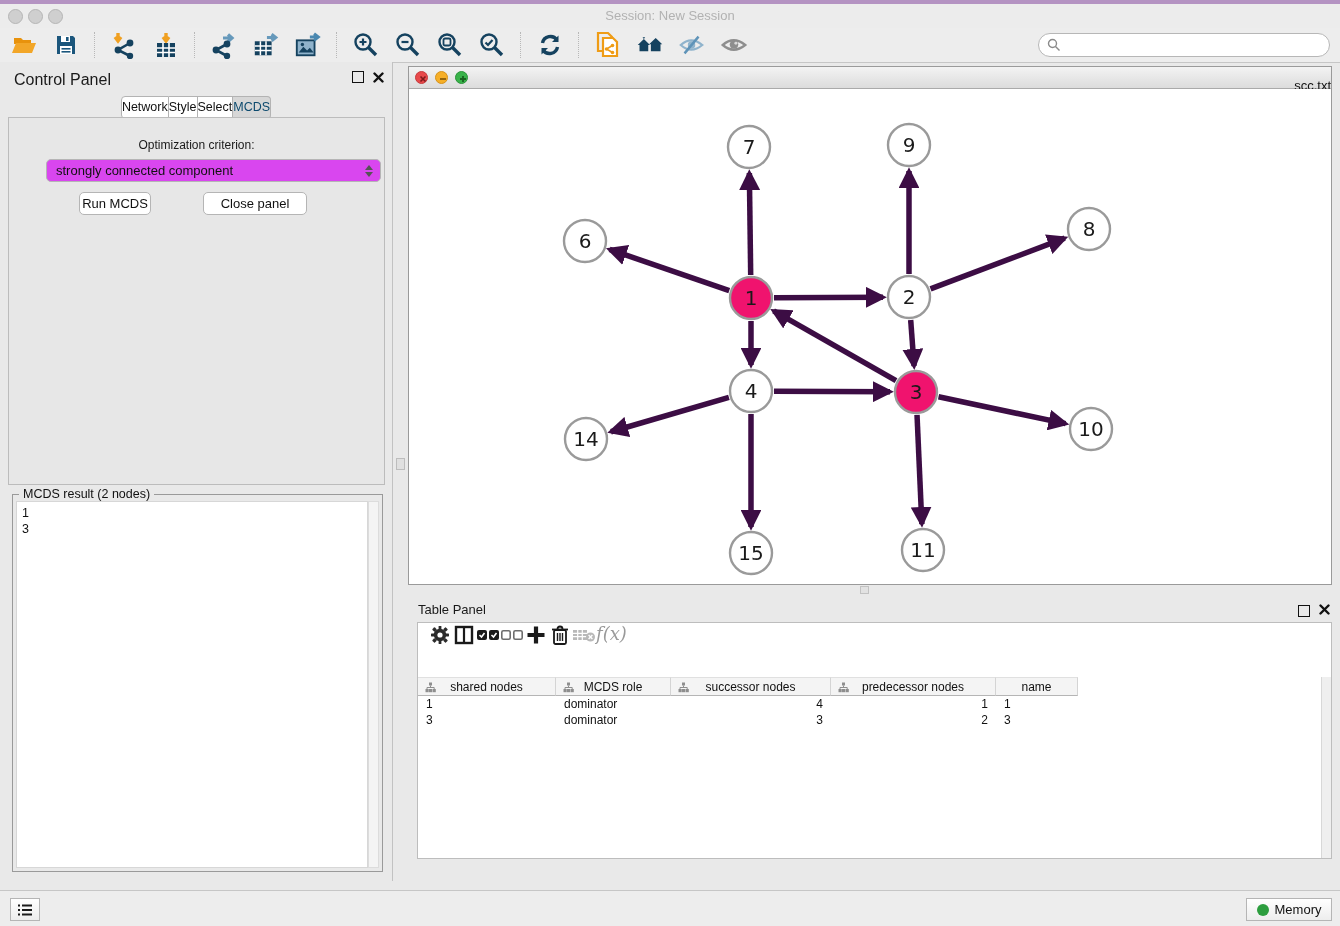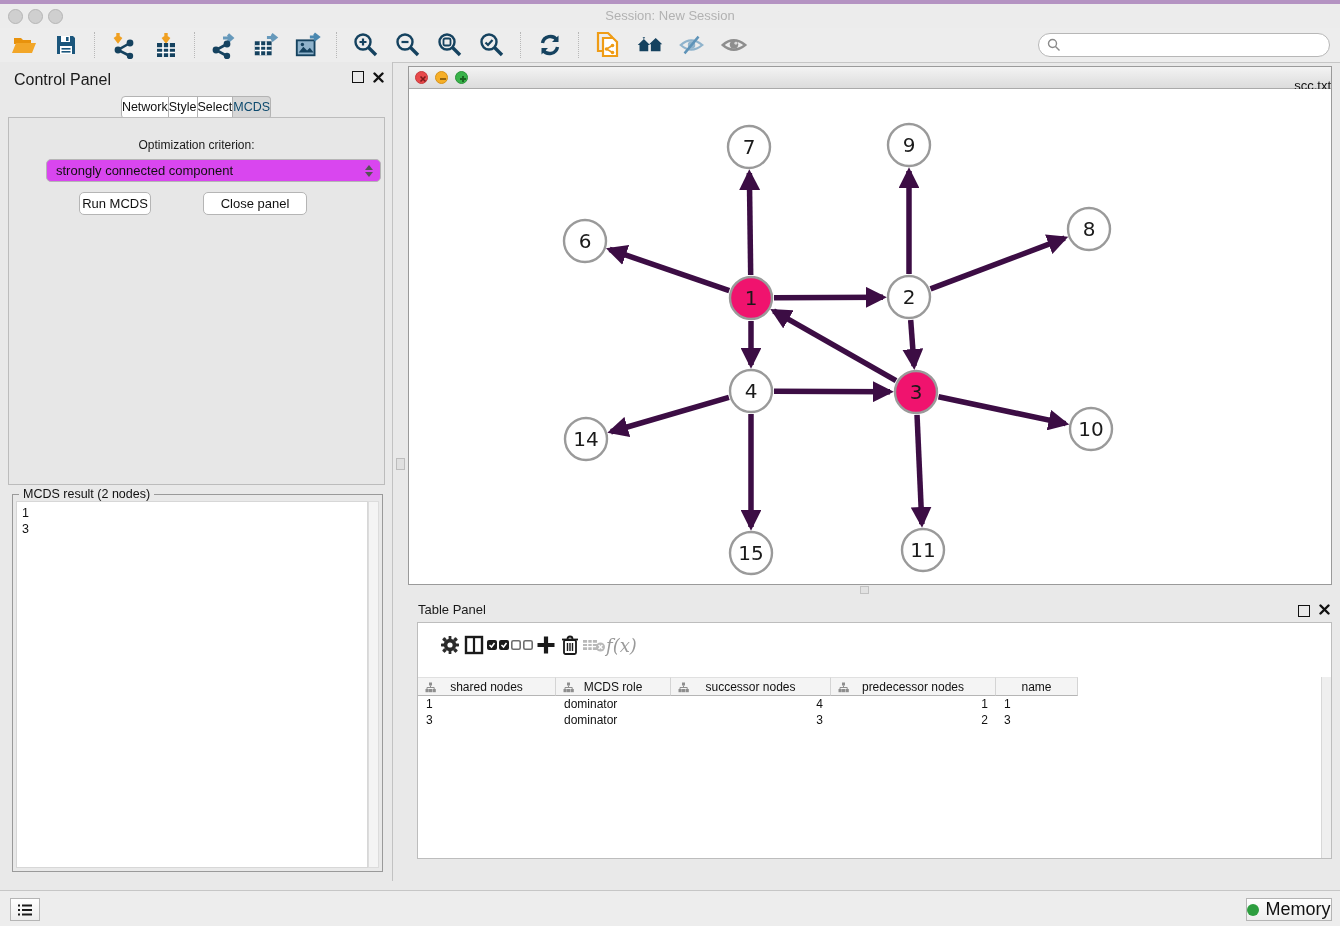--- a/index.html
+++ b/index.html
@@ -67,38 +67,38 @@
   .t-red{background:#e8494b;border:1px solid #c63a3c;}
   .t-yellow{background:#f6af27;border:1px solid #d6921a;}
   .t-green{background:#39b34a;border:1px solid #2a9339;}
   .net-title{position:absolute;left:0;top:8px;width:100%;text-align:right;font-size:13px;color:#111;line-height:21px;}
   .net-canvas{position:absolute;left:0;top:22px;width:922px;height:495px;background:#fff;}
   .net-gutter-handle{left:860px;top:586px;width:9px;height:8px;background:#e2e2e2;border:1px solid #c2c2c2;box-sizing:border-box;}
 
   
   .table-panel{left:405px;top:597px;width:935px;height:293px;background:#e9e9e9;}
   .tp-content{position:absolute;left:12px;top:25px;width:915px;height:237px;background:#fff;border:1px solid #bdbdbd;box-sizing:border-box;}
-  .tp-toolbar{position:absolute;left:0;top:0;width:100%;height:44px;display:flex;align-items:center;padding-left:20px;box-sizing:border-box;}
+  .tp-toolbar{position:absolute;left:0;top:0;width:100%;height:44px;display:flex;align-items:flex-start;padding-left:10px;box-sizing:border-box;}
   .tp-icon{width:24px;height:24px;display:flex;align-items:center;justify-content:center;}
   .fx{font-family:"DejaVu Serif","Liberation Serif",serif;font-style:italic;font-size:18px;color:#9a9a9a;}
 
   .thead{position:absolute;left:0;top:54px;width:100%;height:19px;display:flex;}
   .th{background:#f4f4f4;border-right:1px solid #d4d4d4;border-top:1px solid #e0e0e0;border-bottom:1px solid #b5b5b5;
       display:flex;align-items:center;justify-content:center;gap:6px;font-size:12px;color:#111;position:relative;box-sizing:border-box;}
   .th .tree{position:absolute;left:7px;top:4px;}
   .trow{position:absolute;left:0;width:100%;height:16px;display:flex;font-size:12px;color:#111;}
   .td{box-sizing:border-box;padding:0 8px;line-height:16px;overflow:hidden;}
   .tp-vscroll{position:absolute;right:0;top:54px;width:9px;bottom:0;background:#efefef;border-left:1px solid #d8d8d8;}
 
   .tp-tabs{position:absolute;left:0;bottom:3px;width:100%;display:flex;justify-content:center;}
 
   
   .statusbar{left:0;top:890px;width:1340px;height:36px;background:#ededed;border-top:1px solid #c6c6c6;box-sizing:border-box;}
   .sb-btn{position:absolute;top:7px;height:23px;background:linear-gradient(#fff,#ededed);border:1px solid #b5b5b5;
-          display:flex;align-items:center;justify-content:center;box-sizing:border-box;font-size:18px;color:#111;}
+          display:flex;align-items:center;justify-content:center;box-sizing:border-box;font-size:13px;color:#111;}
   .mem-dot{width:12px;height:12px;border-radius:50%;background:#2d9e3f;margin-right:6px;}
 </style>
 </head>
 <body>
 
 <div class="app">
 
   <div class="abs mac-top"></div>
   <div class="abs titlebar">
     <span class="traffic-gray" style="position:absolute;left:8px;top:5px;"></span>

